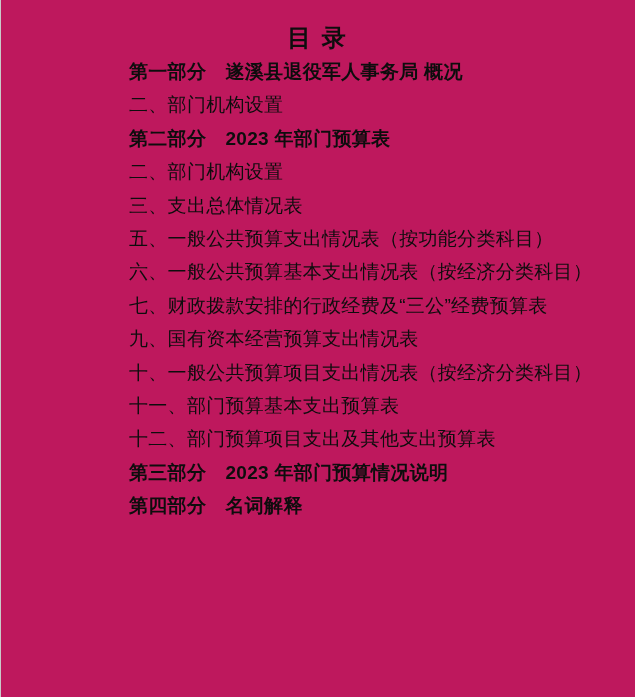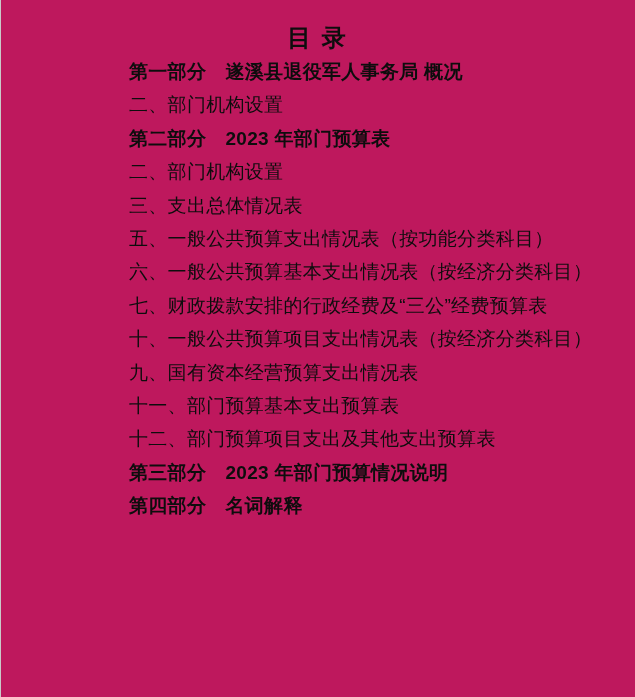--- a/index.html
+++ b/index.html
@@ -56,20 +56,20 @@
 
   <div>
     <div class="toc-row heading">第一部分　遂溪县退役军人事务局 概况</div>
     <div class="toc-row">二、部门机构设置</div>
     <div class="toc-row heading">第二部分　2023 年部门预算表</div>
     <div class="toc-row">二、部门机构设置</div>
     <div class="toc-row">三、支出总体情况表</div>
     <div class="toc-row">五、一般公共预算支出情况表（按功能分类科目）</div>
     <div class="toc-row">六、一般公共预算基本支出情况表（按经济分类科目）</div>
     <div class="toc-row">七、财政拨款安排的行政经费及“三公”经费预算表</div>
+    <div class="toc-row">九、国有资本经营预算支出情况表</div>
     <div class="toc-row">十、一般公共预算项目支出情况表（按经济分类科目）</div>
-    <div class="toc-row">九、国有资本经营预算支出情况表</div>
     <div class="toc-row">十一、部门预算基本支出预算表</div>
     <div class="toc-row">十二、部门预算项目支出及其他支出预算表</div>
     <div class="toc-row heading">第三部分　2023 年部门预算情况说明</div>
     <div class="toc-row heading">第四部分　名词解释</div>
   </div>
 </div>
 
 </body></html>

